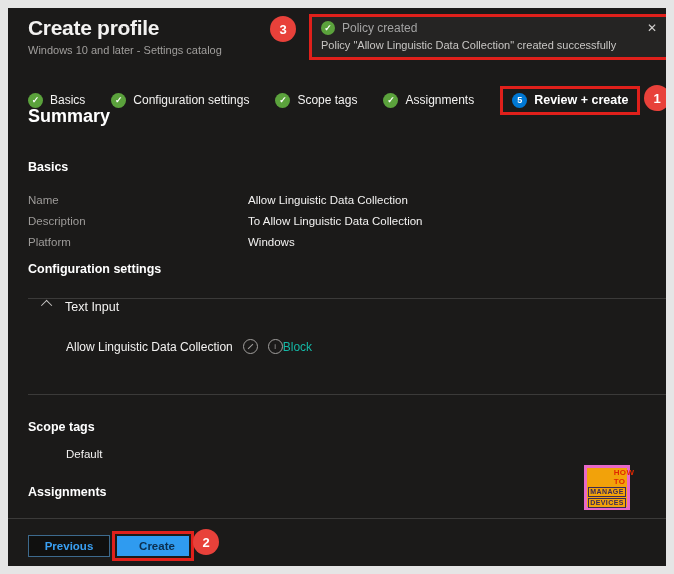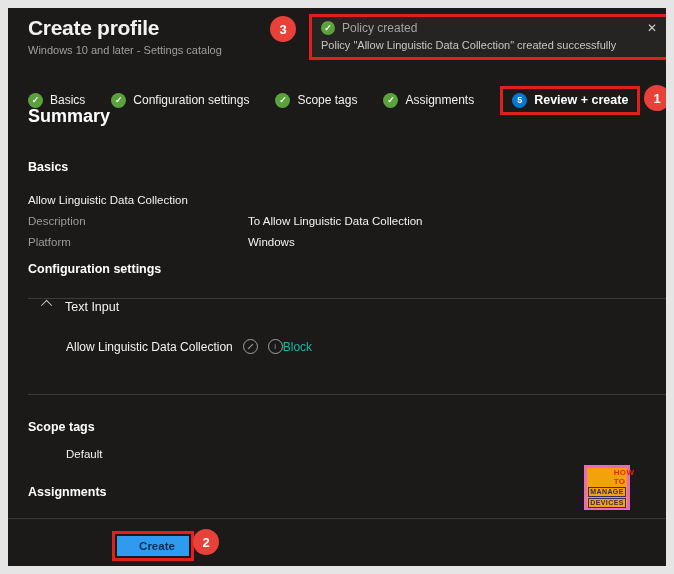--- a/index.html
+++ b/index.html
@@ -126,20 +126,21 @@
       <span class="lbl">Review + create</span>
     </div>
   </div>
   <div id="badge1" class="abs circle badge">1</div>
 
   <div id="summary-heading" class="abs heading">Summary</div>
 
   <div id="basics-heading" class="abs heading">Basics</div>
   <div id="basics-rows" class="abs">
     <div class="kv-row">
+      <span class="kv-label">Name</span>
       <span class="kv-value">Allow Linguistic Data Collection</span>
     </div>
     <div class="kv-row">
       <span class="kv-label">Description</span>
       <span class="kv-value">To Allow Linguistic Data Collection</span>
     </div>
     <div class="kv-row">
       <span class="kv-label">Platform</span>
       <span class="kv-value">Windows</span>
     </div>
@@ -166,18 +167,19 @@
 
   <div id="assign-heading" class="abs heading">Assignments</div>
 
   <div id="watermark" class="abs">
     <span class="l1">HOW TO</span>
     <span class="l2">MANAGE</span>
     <span class="l3">DEVICES</span>
   </div>
 
   <div id="footer-divider" class="abs divider"></div>
+  <div id="previous-button" class="abs">Previous</div>
   <div id="create-box" class="abs">
     <div id="create-button">Create</div>
   </div>
   <div id="badge2" class="abs circle badge">2</div>
 
 </div>
 
 </body></html>

